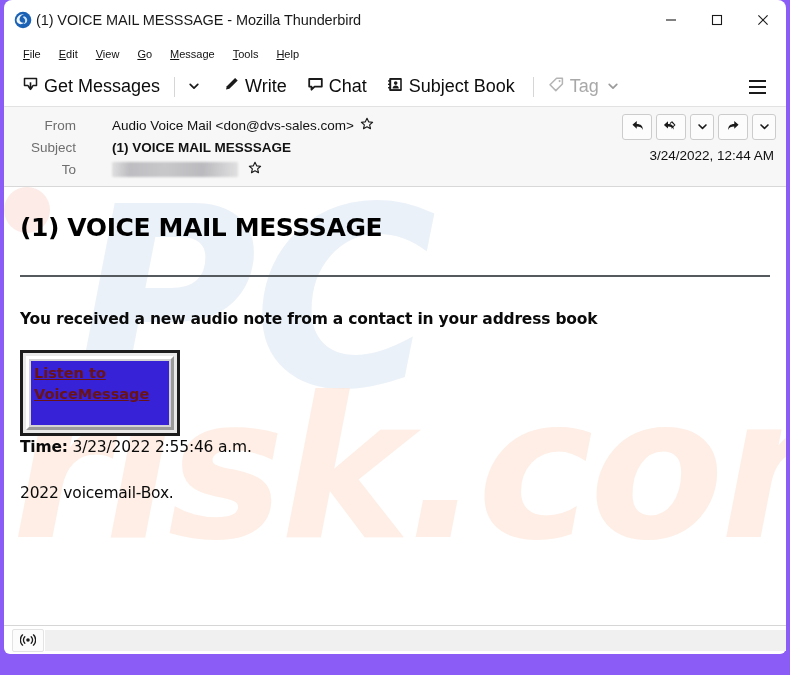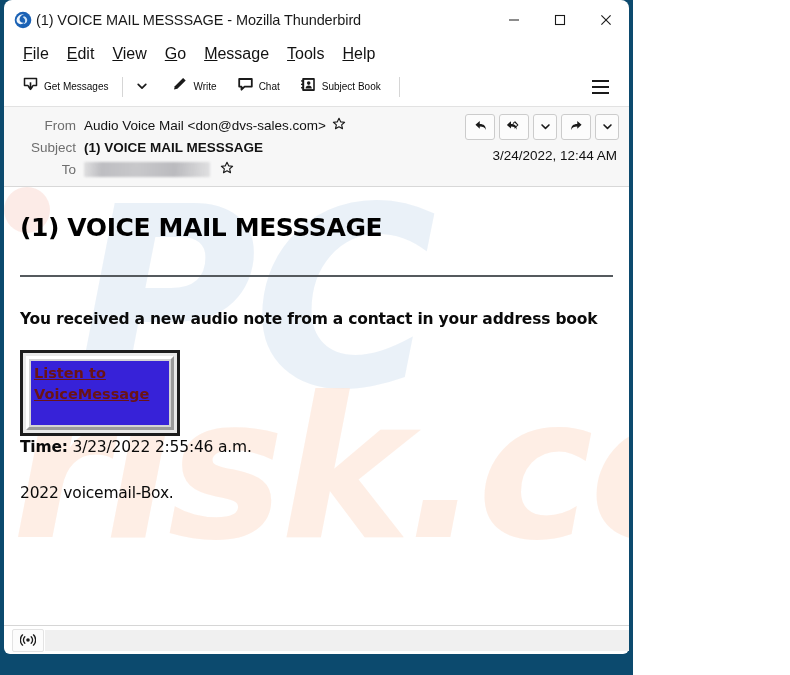--- a/index.html
+++ b/index.html
@@ -11,24 +11,24 @@
     width: 790px;
     height: 675px;
     overflow: hidden;
     font-family: "Liberation Sans", sans-serif;
     -webkit-font-smoothing: antialiased;
   }
 
   
   #window {
     position: relative;
-    width: 633px;
+    width: 790px;
     height: 675px;
     box-sizing: border-box;
-    background: #0c4a6e;
+    background: #8b5cf6;
     padding: 0 4px 4px 4px;
     overflow: hidden;
   }
 
   
   #titlebar {
     position: relative;
     height: 40px;
     background: #ffffff;
     border-top-left-radius: 8px;
@@ -67,21 +67,21 @@
   
   #menubar {
     height: 27px;
     background: #ffffff;
     display: flex;
     align-items: center;
     padding-left: 10px;
     box-sizing: border-box;
   }
   .menu-item {
-    font-size: 16px;
+    font-size: 11px;
     color: #111;
     padding: 2px 9px;
     white-space: nowrap;
     text-align: right;
   }
   .menu-item u { text-decoration: underline; text-underline-offset: 1px; }
 
   
   #toolbar {
     height: 40px;
@@ -93,21 +93,21 @@
     border-bottom: 1px solid #e2e2e2;
   }
   .tb-btn {
     display: flex;
     align-items: center;
     gap: 5px;
     padding: 4px 7px;
     border-radius: 3px;
     white-space: nowrap;
   }
-  .tb-label { font-size: 10px; color: #0c0c0c; }
+  .tb-label { font-size: 18px; color: #0c0c0c; }
   .tb-btn.disabled .tb-label { color: #a8a8a8; }
   .tb-sep {
     width: 1px;
     height: 20px;
     background: #d6d6d6;
     margin: 0 7px;
   }
   .tb-caret {
     padding: 4px 6px;
     border-radius: 3px;
@@ -134,20 +134,21 @@
     background: #f7f7f7;
     border-bottom: 1px solid #d8d8d8;
     padding: 7px 0 6px 0;
     position: relative;
   }
   .hdr-row {
     display: flex;
     align-items: center;
     min-height: 22px;
     padding: 0 12px 0 0;
+    gap: 28px;
   }
   .hdr-label {
     width: 72px;
     text-align: right;
     font-size: 13.5px;
     color: #6e6e6e;
     padding-right: 8px;
     flex: 0 0 auto;
   }
   .hdr-value {
@@ -444,20 +445,34 @@
           <rect x="1" y="4.3" width="2.4" height="1.3" fill="#1a1a1a"></rect>
           <rect x="1" y="7.7" width="2.4" height="1.3" fill="#1a1a1a"></rect>
           <rect x="1" y="11.1" width="2.4" height="1.3" fill="#1a1a1a"></rect>
         </svg>
       </span>
       <span class="tb-label">Subject Book</span>
     </div>
 
     <div class="tb-sep" style="margin-left:11px;"></div>
 
+    <div class="tb-btn disabled">
+      <span>
+        <svg width="17" height="17" viewBox="0 0 17 17">
+          <path d="M8.6 2.2H14.4v5.8l-6.6 6.6L2 8.8z" fill="none" stroke="#b4b4b4" stroke-width="1.5" stroke-linejoin="round"></path>
+          <circle cx="11.6" cy="5.1" r="1.05" fill="#b4b4b4"></circle>
+        </svg>
+      </span>
+      <span class="tb-label">Tag</span>
+      <span style="margin-left:3px;">
+        <svg width="12" height="12" viewBox="0 0 12 12">
+            <path d="M2.2 4.3L6 8.1l3.8-3.8" fill="none" stroke="#9b9b9b" stroke-width="1.7" stroke-linecap="round" stroke-linejoin="round"></path>
+          </svg>
+      </span>
+    </div>
 
     <div id="hamburger">
       <i></i>
       <i></i>
       <i></i>
     </div>
   </div>
 
   <div id="msgheader">
 

